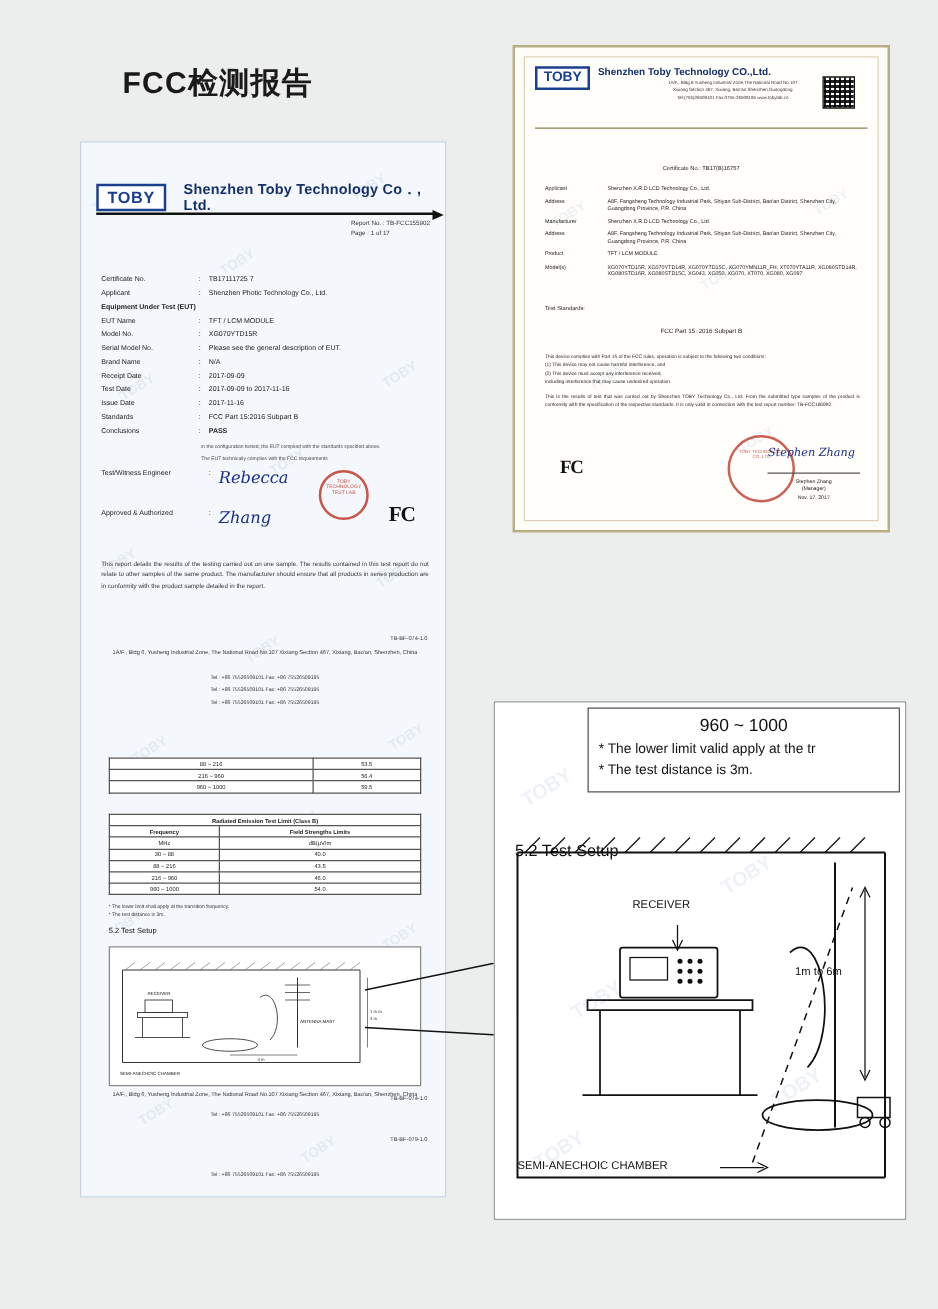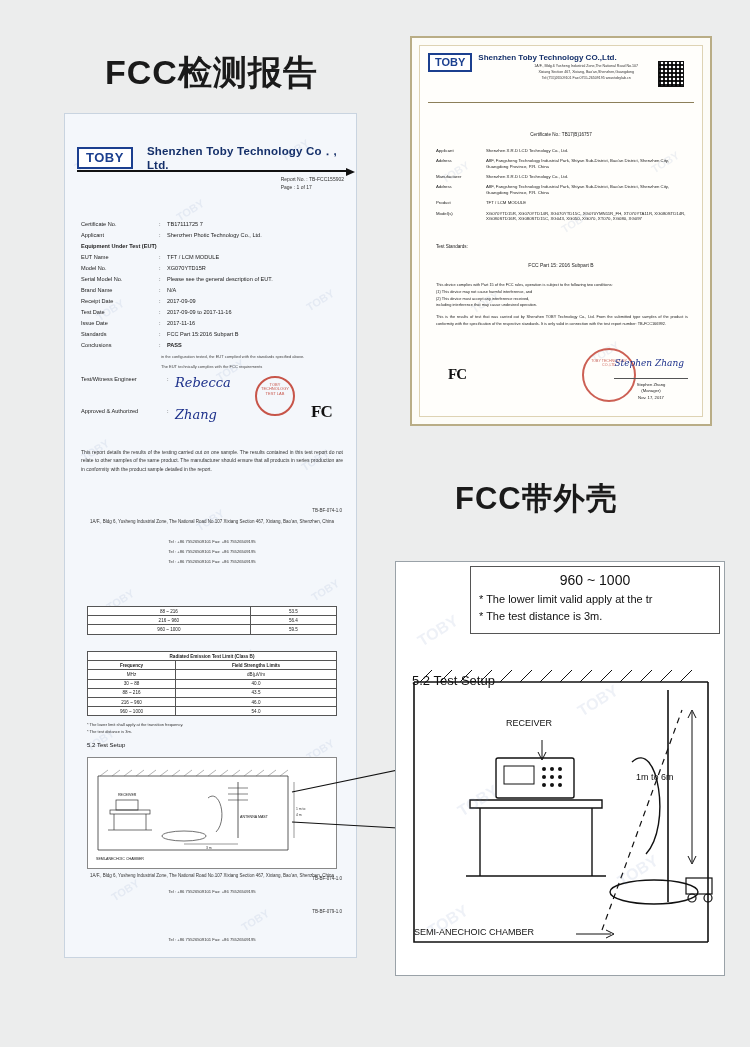--- a/index.html
+++ b/index.html
@@ -12,22 +12,22 @@
   .page {
     position: relative;
     width: 750px; height: 1047px;
     overflow: hidden;
     background: #eceded;
   }
 
   
   .heading-main {
     position: absolute;
-    left: 105px; top: 50px;
-    font-size: 34px;
+    left: 98px; top: 50px;
+    font-size: 24px;
     font-weight: bold;
     color: #1a1a1a;
     letter-spacing: 1px;
     text-align: center;
   }
   .heading-sub {
     position: absolute;
     left: 455px; top: 478px;
     font-size: 31px;
     font-weight: bold;
@@ -343,21 +343,20 @@
   .zoom-label { position: absolute; font-size: 9px; color: #111; }
 
   .connector { position: absolute; left: 280px; top: 770px; width: 120px; height: 60px; pointer-events: none; }
 </style>
 </head>
 <body>
 
 <div class="page">
 
   <div class="heading-main">FCC检测报告</div>
-  <div class="heading-sub">FCC带外壳</div>
 
   <div class="report">
     <div class="wm">
       <span style="left:8px;  top:40px;">TOBY</span>
       <span style="left:110px;top:90px;">TOBY</span>
       <span style="left:215px;top:30px;">TOBY</span>
       <span style="left:30px; top:190px;">TOBY</span>
       <span style="left:150px;top:250px;">TOBY</span>
       <span style="left:240px;top:180px;">TOBY</span>
       <span style="left:15px; top:330px;">TOBY</span>

